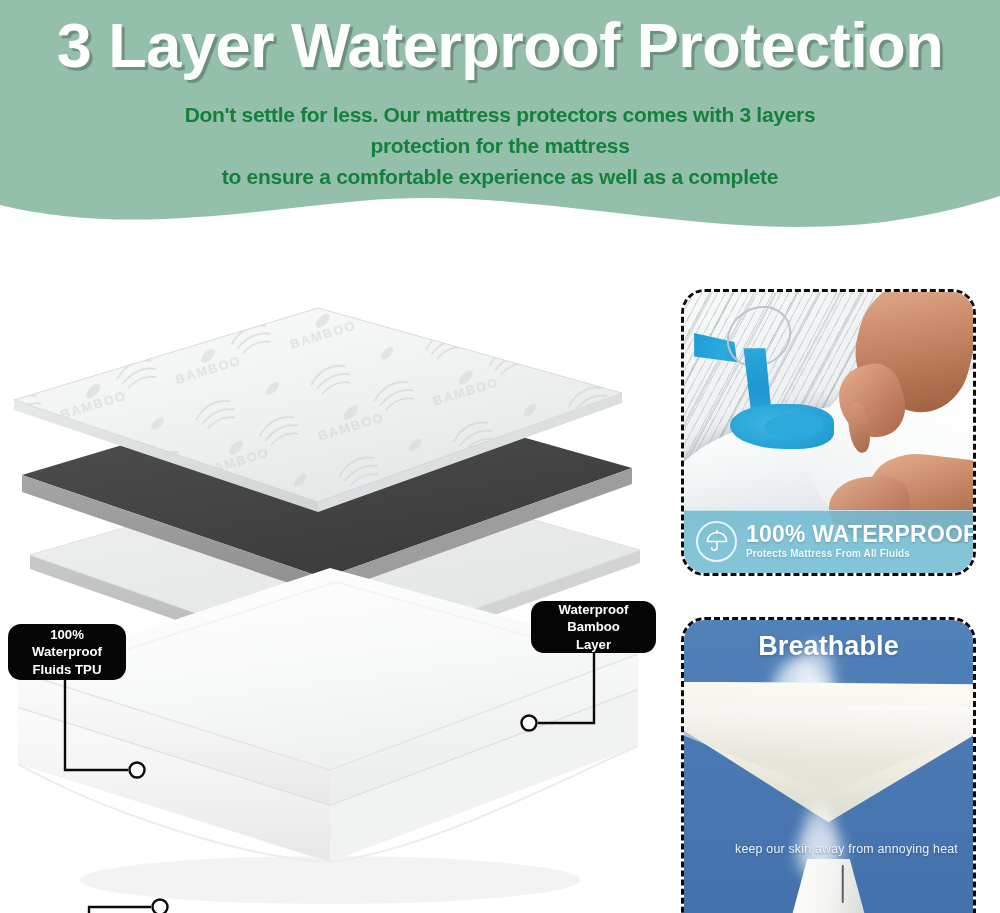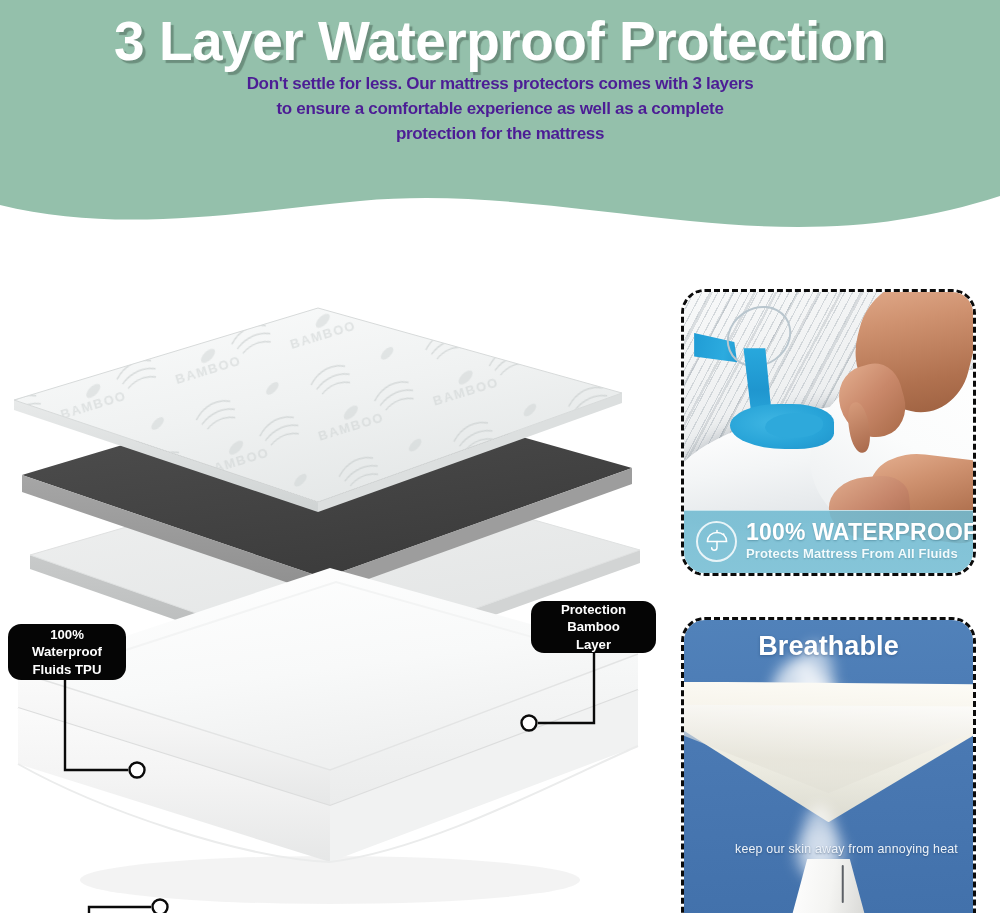--- a/index.html
+++ b/index.html
@@ -15,29 +15,29 @@
   #header {
     position:absolute; left:0; top:0; width:1000px; height:250px;
     overflow:hidden;
   }
   #header-bg { position:absolute; left:0; top:0; width:1000px; height:250px; }
   #header-content {
     position:absolute; left:0; top:0; width:1000px;
     text-align:center; z-index:3;
   }
   #header-title {
-    font-size:55px; font-weight:bold; color:#ffffff;
+    font-size:63px; font-weight:bold; color:#ffffff;
     letter-spacing:-0.5px; line-height:1.0;
     padding-top:14px;
     text-shadow:3px 3px 1px rgba(60,85,72,0.45);
     white-space:nowrap;
   }
   #header-sub {
-    margin:2px auto 0; width:840px;
-    font-size:17px; font-weight:bold; color:#4c1d95;
+    margin:22px auto 0; width:840px;
+    font-size:21px; font-weight:bold; color:#15803d;
     line-height:1.48; letter-spacing:-0.3px;
   }
   #header-sub div { white-space:nowrap; }
 
   
   #illustration {
     position:absolute; left:0; top:250px; width:670px; height:663px;
   }
   #layers-svg { position:absolute; left:0; top:0; }
 
@@ -178,21 +178,21 @@
     margin-right:9px;
   }
   #wp-banner-text { padding-bottom:2px; }
   #wp-headline {
     font-size:23px; font-weight:bold; color:#ffffff;
     letter-spacing:0.2px; line-height:1.05;
     text-shadow:0 1px 2px rgba(30,80,100,0.35);
     white-space:nowrap;
   }
   #wp-subline {
-    font-size:13px; font-weight:bold; color:#f2fbfd;
+    font-size:10px; font-weight:bold; color:#f2fbfd;
     letter-spacing:0.15px; margin-top:2px; white-space:nowrap;
     text-shadow:0 1px 1.5px rgba(30,80,100,0.3);
   }
 
   
   #br-photo { position:absolute; inset:0; background:linear-gradient(178deg,#5182ba 0%,#4a79b3 42%,#4271ab 100%); overflow:hidden; }
   #br-title {
     position:absolute; left:0; right:0; top:11px;
     text-align:center; font-size:27px; font-weight:bold; color:#ffffff;
     letter-spacing:0.1px;
@@ -243,22 +243,22 @@
 <body>
 
 <div id="header">
   <svg id="header-bg" width="1000" height="250" viewBox="0 0 1000 250" preserveAspectRatio="none">
     <path d="M0,0 L1000,0 L1000,196 C900,228 810,233 690,221 C570,209 470,191 360,201 C250,211 120,235 0,205 Z" fill="#94c0ab"></path>
   </svg>
   <div id="header-content">
     <div id="header-title">3 Layer Waterproof Protection</div>
     <div id="header-sub">
       <div>Don't settle for less. Our mattress protectors comes with 3 layers</div>
+      <div>protection for the mattress</div>
       <div>to ensure a comfortable experience as well as a complete</div>
-      <div>protection for the mattress</div>
     </div>
   </div>
 </div>
 
 <div id="illustration">
 
   <svg id="layers-svg" width="670" height="663" viewBox="0 0 670 663">
     <defs>
       <linearGradient id="gBamboo" x1="0" y1="0" x2="0.6" y2="1">
         <stop offset="0%" stop-color="#fbfcfc"></stop>
@@ -372,21 +372,21 @@
 
   <div class="callout" id="callout-tpu">
     <div>
       <span>100% Waterproof</span>
       <span>Fluids TPU</span>
     </div>
   </div>
 
   <div class="callout" id="callout-bamboo">
     <div>
-      <span>Protection Bamboo</span>
+      <span>Waterproof Bamboo</span>
       <span>Layer</span>
     </div>
   </div>
 
 </div>
 
 <div class="photo-panel" id="panel-waterproof">
   <div class="panel-inner">
     <div id="wp-photo">
       <div id="wp-texture"></div>

